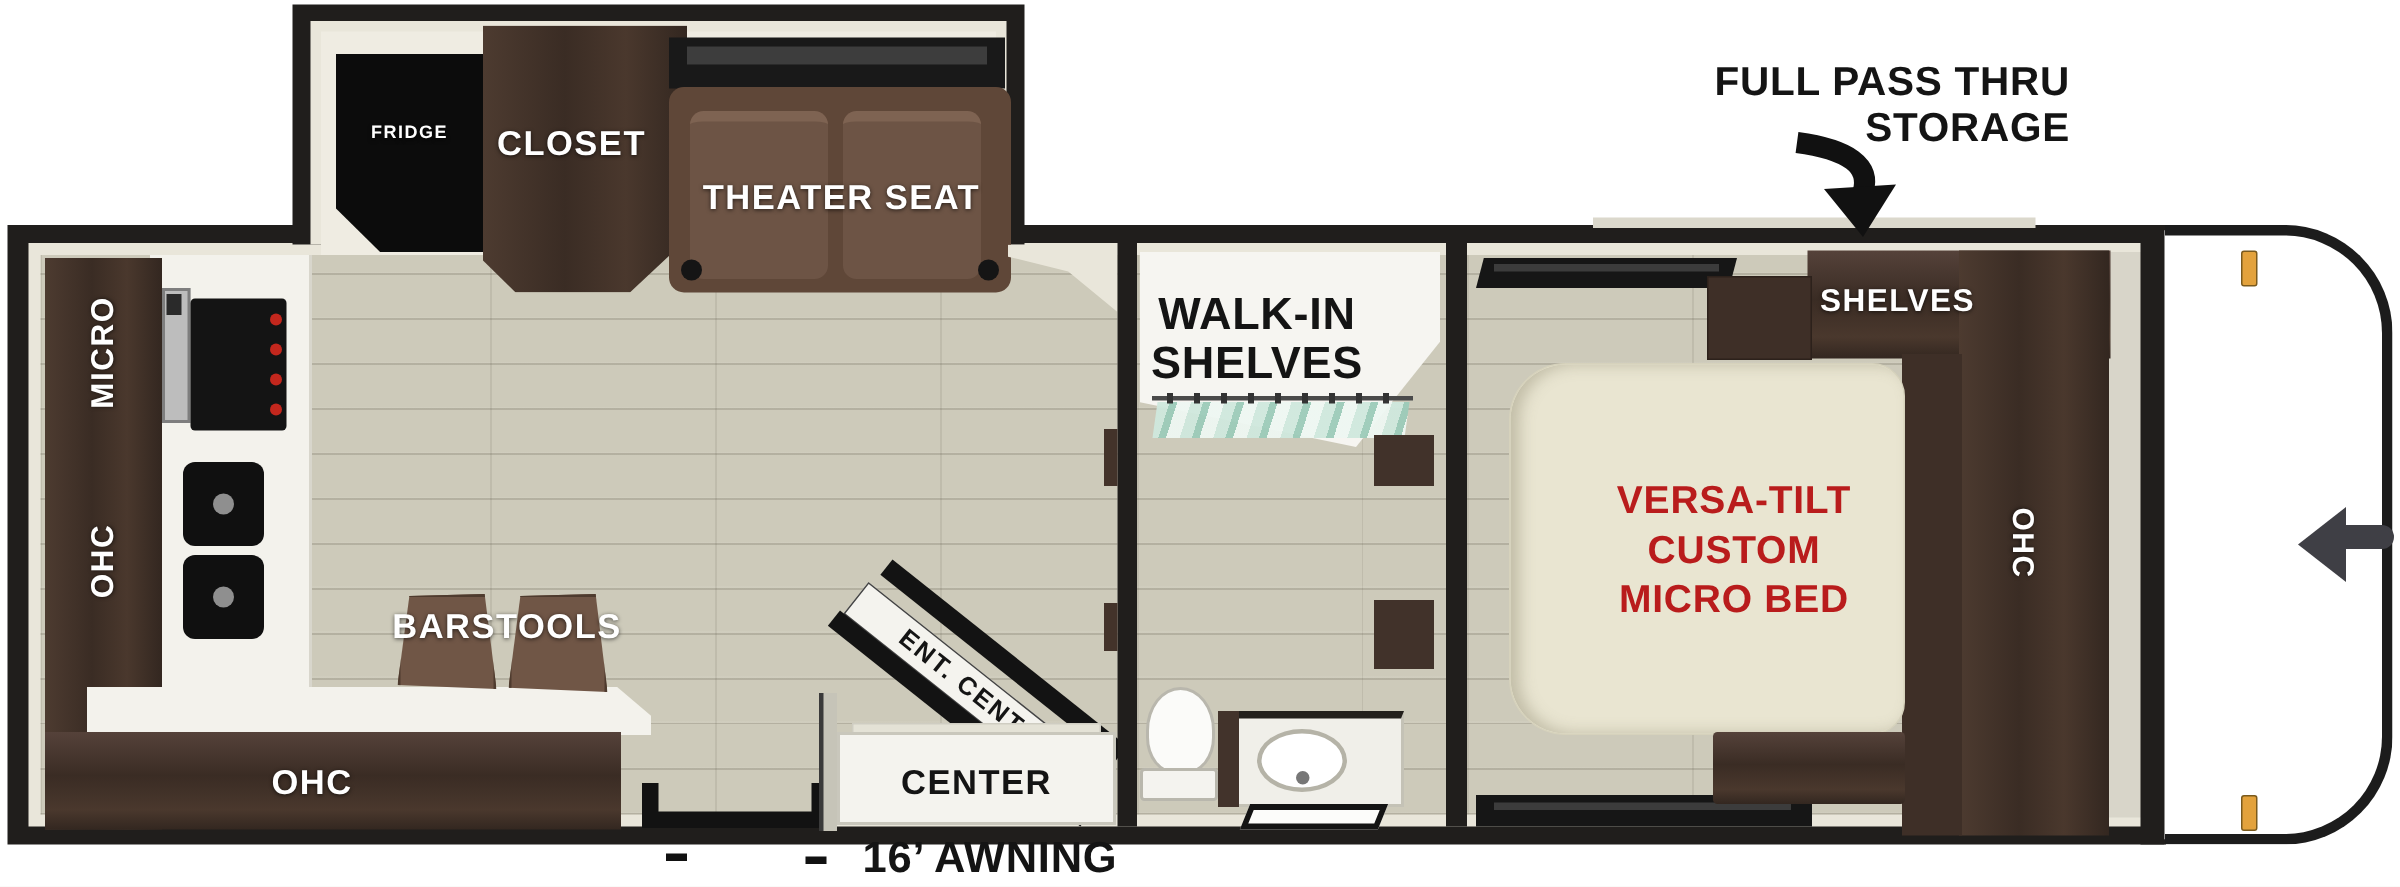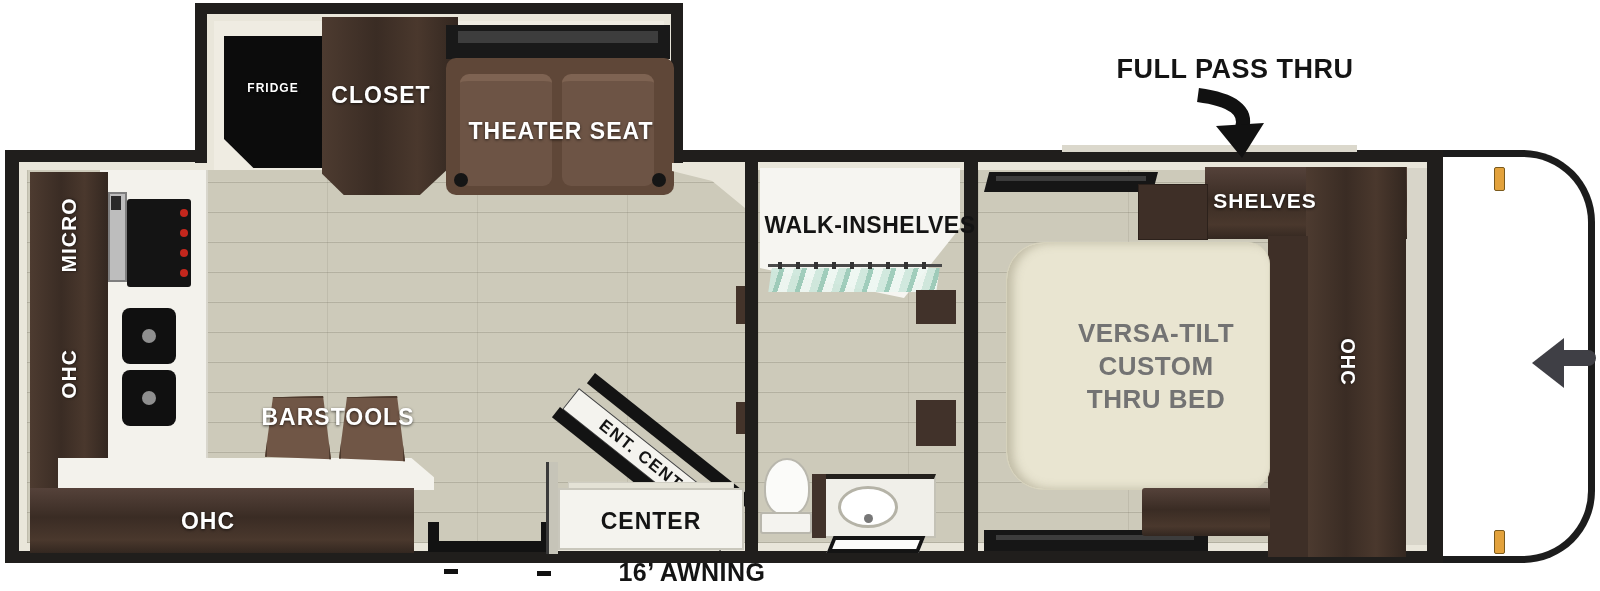--- a/index.html
+++ b/index.html
@@ -129,28 +129,28 @@
   .vlabel-cw{transform:rotate(90deg);}
   .lbl-fridge{left:227px;top:76px;width:92px;height:24px;font-size:12px;}
   .lbl-pantry{left:326px;top:82px;width:110px;height:26px;font-size:23px;}
   .lbl-theater{left:456px;top:118px;width:210px;height:26px;font-size:23px;}
   .lbl-micro{left:19px;top:222px;width:100px;height:26px;font-size:21px;}
   .lbl-ohc-left{left:19px;top:361px;width:100px;height:26px;font-size:21px;}
   .lbl-barstools{left:238px;top:404px;width:200px;height:26px;font-size:23px;}
   .lbl-ohc-bottom{left:148px;top:508px;width:120px;height:26px;font-size:23px;}
   .lbl-ent{font-size:17px;letter-spacing:1.5px;}
   .lbl-shelves{left:566px;top:508px;width:170px;height:26px;font-size:23px;}
-  .lbl-shower{left:796px;top:198px;width:148px;height:56px;font-size:23px;line-height:1.1;
-              flex-direction:row;letter-spacing:.5px;}
+  .lbl-shower{left:764px;top:198px;width:148px;height:56px;font-size:30px;line-height:1.1;
+              flex-direction:column;letter-spacing:.5px;}
   .lbl-closet{left:1208px;top:188px;width:114px;height:26px;font-size:21px;}
   .lbl-ohc-bed{left:1298px;top:349px;width:100px;height:26px;font-size:20px;}
-  .bed-line{font-weight:bold;font-size:26px;color:#737373;letter-spacing:.5px;line-height:1;margin-left:36px;}
+  .bed-line{font-weight:bold;font-size:26px;color:#b91c1c;letter-spacing:.5px;line-height:1;margin-left:36px;}
   .lbl-storage{left:1090px;top:38px;width:290px;height:64px;font-size:27px;line-height:1.15;
-               flex-direction:row;letter-spacing:.5px;}
-  .lbl-awning{left:602px;top:558px;width:180px;height:28px;font-size:25px;letter-spacing:.5px;}
+               flex-direction:column;letter-spacing:.5px;align-items:flex-end;}
+  .lbl-awning{left:570px;top:558px;width:180px;height:28px;font-size:29px;letter-spacing:.5px;}
   svg.overlay{position:absolute;left:0;top:0;width:1600px;height:591px;pointer-events:none;}
 </style>
 </head>
 <body>
 
 <div class="plan">
 
   <div class="abs body-wall"></div>
   <div class="abs body-lining"></div>
   <div class="abs rail"></div>
@@ -247,41 +247,42 @@
   <div class="abs bed-window-top-in"></div>
   <div class="abs bed-window-bot"></div>
   <div class="abs bed-window-bot-in"></div>
   <div class="abs wood-h closet-band"></div>
   <div class="abs headboard-cab"></div>
   <div class="abs wood ohc-column"></div>
   <div class="abs bedside-column"></div>
   <div class="abs bed">
     <span class="bed-line">VERSA-TILT</span>
     <span class="bed-line">CUSTOM</span>
-    <span class="bed-line">THRU BED</span>
+    <span class="bed-line">MICRO BED</span>
   </div>
   <div class="abs wood-h footboard"></div>
 
   <div class="lbl lt-light lbl-fridge">FRIDGE</div>
   <div class="lbl lt-light lbl-pantry">CLOSET</div>
   <div class="lbl lt-light lbl-theater">THEATER SEAT</div>
   <div class="lbl lt-light vlabel lbl-micro">MICRO</div>
   <div class="lbl lt-light vlabel lbl-ohc-left">OHC</div>
   <div class="lbl lt-light lbl-barstools">BARSTOOLS</div>
   <div class="lbl lt-light lbl-ohc-bottom">OHC</div>
   <div class="lbl lt-dark lbl-shelves">CENTER</div>
   <div class="lbl lt-dark lbl-shower">
     <span>WALK-IN</span>
     <span>SHELVES</span>
   </div>
   <div class="lbl lt-light lbl-closet">SHELVES</div>
   <div class="lbl lt-light vlabel-cw lbl-ohc-bed">OHC</div>
 
   <div class="lbl lt-dark lbl-storage">
     <span>FULL PASS THRU</span>
+    <span>STORAGE</span>
   </div>
   <svg class="overlay" viewBox="0 0 1600 591">
     <path d="M 1198 95 Q 1250 102 1242 128" stroke="#111" stroke-width="14" fill="none"></path>
     <polygon points="1216,126 1264,123 1242,158" fill="#111"></polygon>
   </svg>
   <div class="lbl lt-dark lbl-awning">16’ AWNING</div>
 
 </div>
 
 </body></html>

